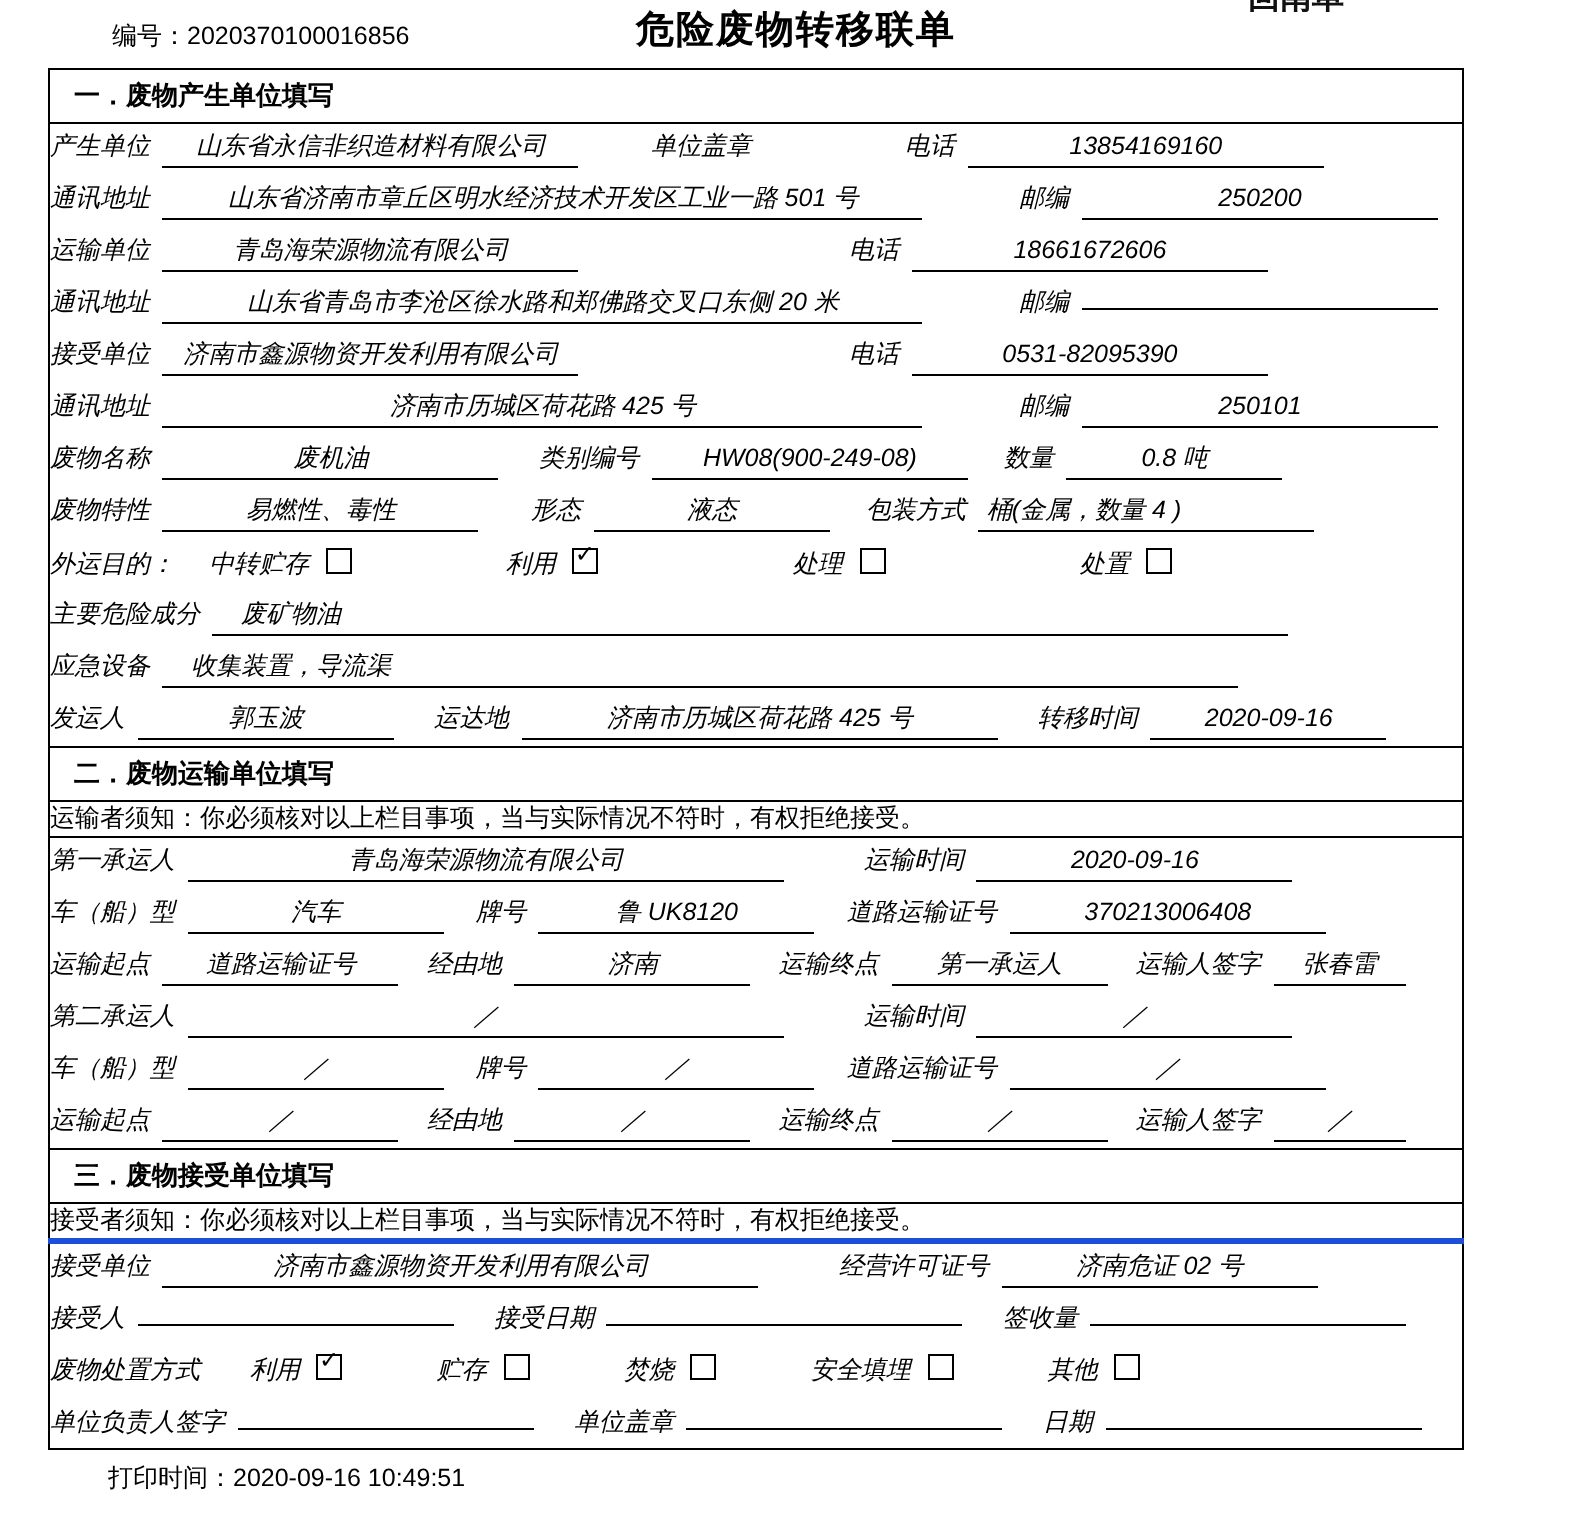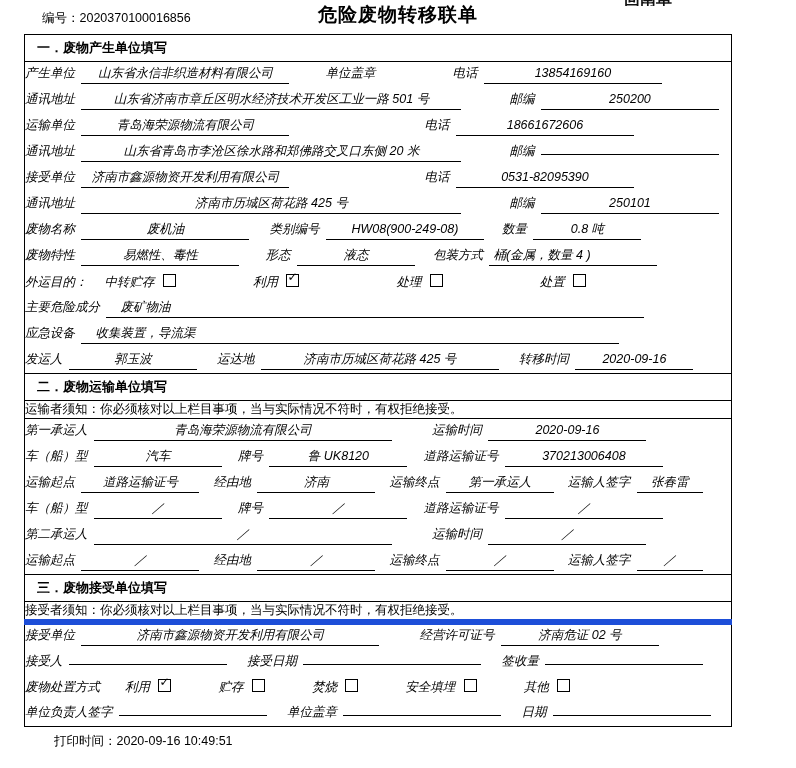--- a/index.html
+++ b/index.html
@@ -22,21 +22,21 @@
     box-sizing: border-box;
     padding: 0 24px;
   }
   
   .top-row {
     position: relative;
     height: 34px;
   }
   .doc-no {
     position: absolute;
-    left: 18px;
+    left: 32px;
     top: 10px;
     font-size: 12.5px;
     white-space: nowrap;
   }
   .doc-title {
     position: absolute;
     left: 0;
     right: 0;
     top: 2px;
     text-align: center;
@@ -323,63 +323,63 @@
         <span class="lbl">运输终点</span>
         <span class="val" style="width:100px">第一承运人</span>
         <span class="gap" style="width:4px"></span>
         <span class="lbl">运输人签字</span>
         <span class="val" style="width:58px">张春雷</span>
       </td>
     </tr>
 
     <tr class="row">
       <td colspan="2" class="cell">
+        <span class="lbl">第二承运人</span>
+        <span class="val" style="width:290px">／</span>
+        <span class="gap" style="width:30px"></span>
+        <span class="lbl">运输时间</span>
+        <span class="val" style="width:150px">／</span>
+      </td>
+    </tr>
+
+    <tr class="row">
+      <td colspan="2" class="cell">
         <span class="lbl">车（船）型</span>
         <span class="val" style="width:120px">／</span>
         <span class="gap" style="width:6px"></span>
         <span class="lbl">牌号</span>
         <span class="val" style="width:130px">／</span>
         <span class="gap" style="width:6px"></span>
         <span class="lbl">道路运输证号</span>
         <span class="val" style="width:150px">／</span>
       </td>
     </tr>
 
     <tr class="row">
-      <td colspan="2" class="cell">
-        <span class="lbl">第二承运人</span>
-        <span class="val" style="width:290px">／</span>
-        <span class="gap" style="width:30px"></span>
-        <span class="lbl">运输时间</span>
-        <span class="val" style="width:150px">／</span>
-      </td>
-    </tr>
-
-    <tr class="row">
       <td colspan="2" class="cell" style="border-bottom:1px solid #000;">
         <span class="lbl">运输起点</span>
         <span class="val" style="width:110px">／</span>
         <span class="gap" style="width:4px"></span>
         <span class="lbl">经由地</span>
         <span class="val" style="width:110px">／</span>
         <span class="gap" style="width:4px"></span>
         <span class="lbl">运输终点</span>
         <span class="val" style="width:100px">／</span>
         <span class="gap" style="width:4px"></span>
         <span class="lbl">运输人签字</span>
         <span class="val" style="width:58px">／</span>
       </td>
     </tr>
 
     <tr class="sec-head" style="border-top:none">
       <td colspan="2" style="border-top:none">三．废物接受单位填写</td>
     </tr>
 
     <tr>
-      <td colspan="2" class="notice" style="border-bottom:6px solid #1d4ed8;">接受者须知：你必须核对以上栏目事项，当与实际情况不符时，有权拒绝接受。</td>
+      <td colspan="2" class="notice" style="border-bottom:3px solid #1d4ed8;">接受者须知：你必须核对以上栏目事项，当与实际情况不符时，有权拒绝接受。</td>
     </tr>
 
     <tr class="row">
       <td colspan="2" class="cell">
         <span class="lbl">接受单位</span>
         <span class="val" style="width:290px">济南市鑫源物资开发利用有限公司</span>
         <span class="gap" style="width:30px"></span>
         <span class="lbl">经营许可证号</span>
         <span class="val" style="width:150px">济南危证 02 号</span>
       </td>

